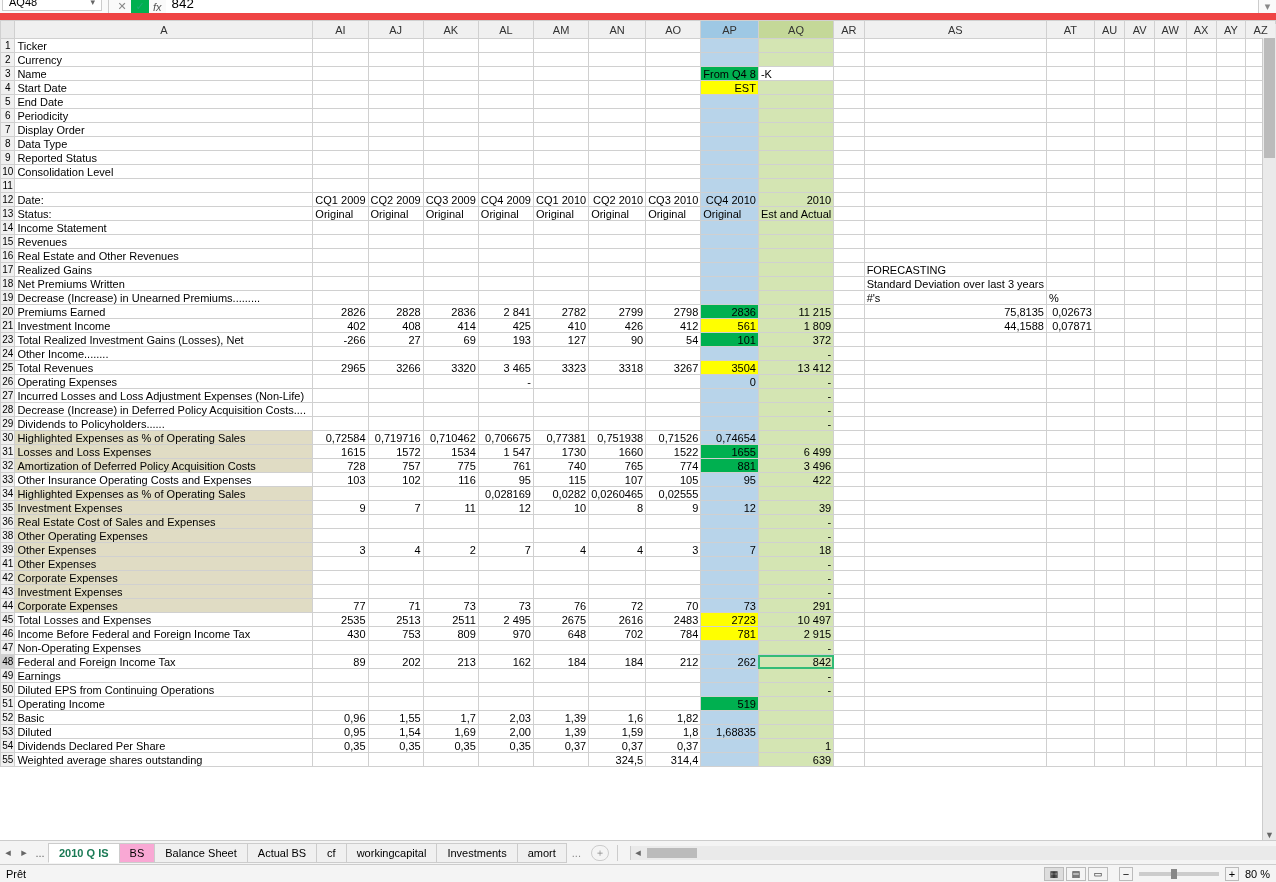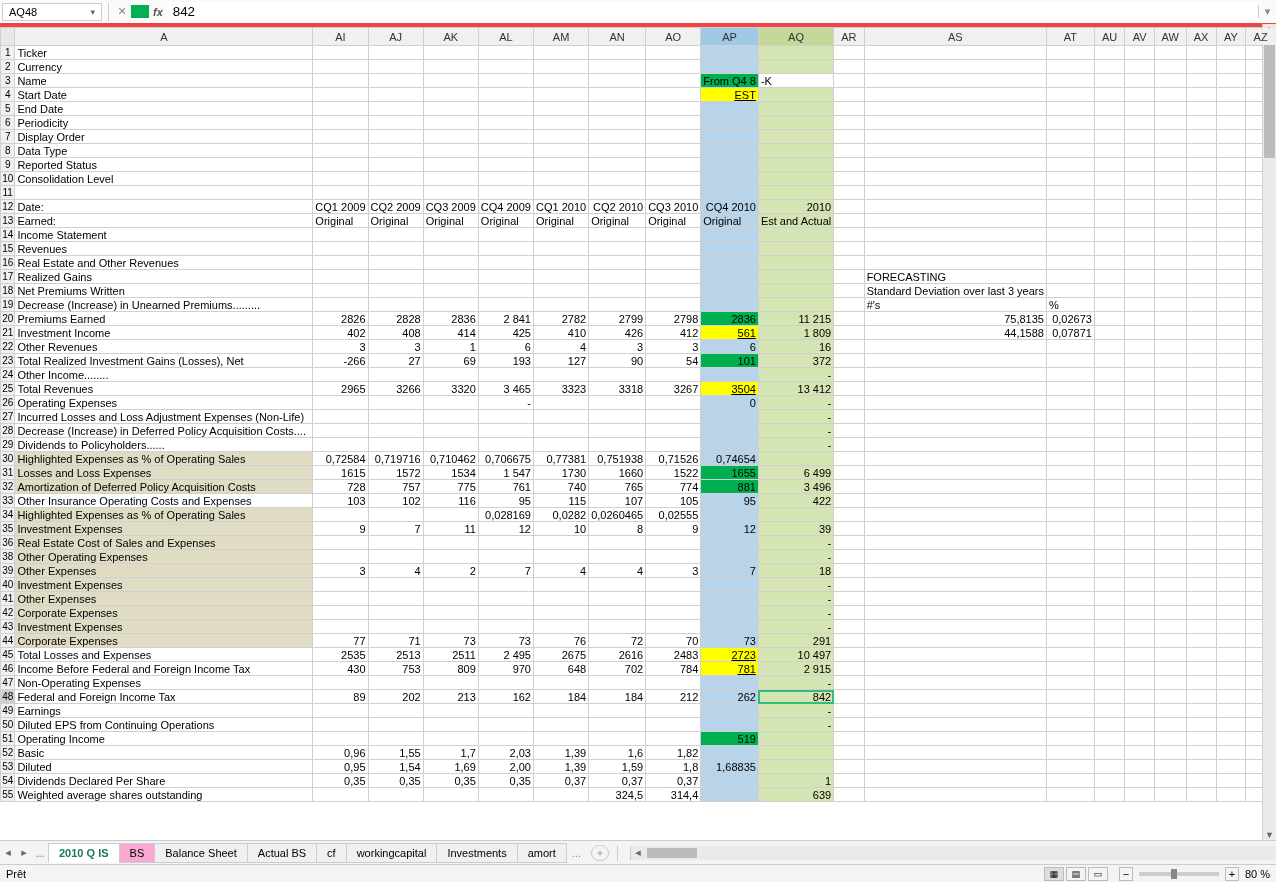--- a/index.html
+++ b/index.html
@@ -1,38 +1,38 @@
 <!DOCTYPE html>
 <html><head>
 <meta charset="utf-8">
 <style>
 * { box-sizing: border-box; margin: 0; padding: 0; }
 body { font-family: Arial, sans-serif; font-size: 11px; background: #fff; overflow: hidden; }
-.formula-bar { display: flex; align-items: center; height: 27px; border-bottom: 4px solid #ef4444; background: #fafafa; }
+.formula-bar { display: flex; align-items: flex-end; height: 20px; border-bottom: 7px solid #ef4444; background: #fafafa; }
 .name-box { width: 100px; border: 1px solid #ccc; padding: 2px 6px; margin: 2px; background: #fff; display: flex; align-items: center; justify-content: space-between; }
 .name-box span:last-child { font-size: 9px; color: #666; }
 .fb-sep { width: 1px; height: 18px; background: #ccc; margin: 0 4px; }
 .fb-icon { width: 18px; text-align: center; color: #888; cursor: pointer; }
 .fb-icon.green { color: #2a7; }
-.fx { font-style: italic; color: #555; margin: 0 4px; font-weight: bold; }
+.fx { font-style: italic; color: #555; margin: 0 4px; }
 .formula-input { flex: 1; border: none; padding: 2px 6px; outline: none; background: #fff; }
 .fb-dd { width: 18px; text-align: center; color: #888; border-left: 1px solid #ccc; }
 
 .sheet-wrap { position: relative; height: 800px; overflow: auto; }
 table.sheet { border-collapse: collapse; table-layout: fixed; }
 .sheet th, .sheet td { border: 1px solid #d0d0d0; font-weight: normal; white-space: nowrap; overflow: hidden; }
 .sheet thead th { background: #f0f0f0; text-align: center; height: 18px; position: sticky; top: 0; z-index: 2; font-size: 11px; color: #333; }
 .sheet th.corner { background: #e8e8e8; width: 18px; position: sticky; left: 0; z-index: 3; }
 .sheet th.row-hdr { background: #f0f0f0; text-align: center; width: 18px; position: sticky; left: 0; z-index: 1; font-size: 10px; }
 .sheet td { height: 14px; padding: 0 2px; font-size: 11px; }
 .col-A { width: 305px; text-align: left; }
 .col-narrow { width: 53px; text-align: right; }
 .col-AP { background: #b8d4ea; }
 .col-AQ { background: #d4e5b3; margin-top: 24px; }
-.yellow { background: #ffff00 !important; text-decoration: underline; }
+.yellow { background: #ffff00 !important; }
 .green { background: #00b050 !important; }
 .tan { background: #e0dcc4 !important; text-align: left; }
 .selected-hdr { background: #d0d0d0 !important; }
 .hdr-col-AP { background: #9ec8e4 !important; }
 .hdr-col-AQ { background: #c4d898 !important; }
 .selected-cell { outline: 2px solid #3b7; outline-offset: -2px; }
 
 .tabs-bar { display: flex; align-items: center; height: 24px; border-top: 1px solid #ccc; background: #f4f4f4; position: fixed; bottom: 18px; left: 0; right: 0; }
 .tab-nav { width: 16px; text-align: center; color: #666; cursor: pointer; }
 .tab { padding: 3px 10px; border: 1px solid #ccc; margin-right: -1px; background: #f0f0f0; cursor: pointer; font-size: 11px; }
@@ -361,21 +361,21 @@
           <td class="col-narrow"></td>
           <td class="col-narrow"></td>
           <td class="col-narrow"></td>
           <td class="col-narrow"></td>
           <td class="col-narrow"></td>
           <td class="col-narrow"></td>
           <td class="col-narrow"></td>
         </tr>
         <tr>
           <th class="row-hdr">13</th>
-          <td class="col-A">Earned:</td>
+          <td class="col-A">Status:</td>
           <td class="col-narrow" style="text-align: left;">Original</td>
           <td class="col-narrow" style="text-align: left;">Original</td>
           <td class="col-narrow" style="text-align: left;">Original</td>
           <td class="col-narrow" style="text-align: left;">Original</td>
           <td class="col-narrow" style="text-align: left;">Original</td>
           <td class="col-narrow" style="text-align: left;">Original</td>
           <td class="col-narrow" style="text-align: left;">Original</td>
           <td class="col-narrow col-AP" style="text-align: left;">Original</td>
           <td class="col-narrow col-AQ" style="text-align: center;">Est and Actual</td>
           <td class="col-narrow" style="text-align: left;"></td>
@@ -558,42 +558,20 @@
           <td class="col-narrow">44,1588</td>
           <td class="col-narrow">0,07871</td>
           <td class="col-narrow"></td>
           <td class="col-narrow"></td>
           <td class="col-narrow"></td>
           <td class="col-narrow"></td>
           <td class="col-narrow"></td>
           <td class="col-narrow"></td>
         </tr>
         <tr>
-          <th class="row-hdr">22</th>
-          <td class="col-A">Other Revenues</td>
-          <td class="col-narrow">3</td>
-          <td class="col-narrow">3</td>
-          <td class="col-narrow">1</td>
-          <td class="col-narrow">6</td>
-          <td class="col-narrow">4</td>
-          <td class="col-narrow">3</td>
-          <td class="col-narrow">3</td>
-          <td class="col-narrow col-AP">6</td>
-          <td class="col-narrow col-AQ">16</td>
-          <td class="col-narrow"></td>
-          <td class="col-narrow"></td>
-          <td class="col-narrow"></td>
-          <td class="col-narrow"></td>
-          <td class="col-narrow"></td>
-          <td class="col-narrow"></td>
-          <td class="col-narrow"></td>
-          <td class="col-narrow"></td>
-          <td class="col-narrow"></td>
-        </tr>
-        <tr>
           <th class="row-hdr">23</th>
           <td class="col-A">Total Realized Investment Gains (Losses), Net</td>
           <td class="col-narrow">-266</td>
           <td class="col-narrow">27</td>
           <td class="col-narrow">69</td>
           <td class="col-narrow">193</td>
           <td class="col-narrow">127</td>
           <td class="col-narrow">90</td>
           <td class="col-narrow">54</td>
           <td class="col-narrow col-AP green">101</td>
@@ -921,42 +899,20 @@
           <td class="col-A tan">Other Expenses</td>
           <td class="col-narrow">3</td>
           <td class="col-narrow">4</td>
           <td class="col-narrow">2</td>
           <td class="col-narrow">7</td>
           <td class="col-narrow">4</td>
           <td class="col-narrow">4</td>
           <td class="col-narrow">3</td>
           <td class="col-narrow col-AP">7</td>
           <td class="col-narrow col-AQ">18</td>
-          <td class="col-narrow"></td>
-          <td class="col-narrow"></td>
-          <td class="col-narrow"></td>
-          <td class="col-narrow"></td>
-          <td class="col-narrow"></td>
-          <td class="col-narrow"></td>
-          <td class="col-narrow"></td>
-          <td class="col-narrow"></td>
-          <td class="col-narrow"></td>
-        </tr>
-        <tr>
-          <th class="row-hdr">40</th>
-          <td class="col-A tan">Investment Expenses</td>
-          <td class="col-narrow"></td>
-          <td class="col-narrow"></td>
-          <td class="col-narrow"></td>
-          <td class="col-narrow"></td>
-          <td class="col-narrow"></td>
-          <td class="col-narrow"></td>
-          <td class="col-narrow"></td>
-          <td class="col-narrow col-AP"></td>
-          <td class="col-narrow col-AQ">-</td>
           <td class="col-narrow"></td>
           <td class="col-narrow"></td>
           <td class="col-narrow"></td>
           <td class="col-narrow"></td>
           <td class="col-narrow"></td>
           <td class="col-narrow"></td>
           <td class="col-narrow"></td>
           <td class="col-narrow"></td>
           <td class="col-narrow"></td>
         </tr>

